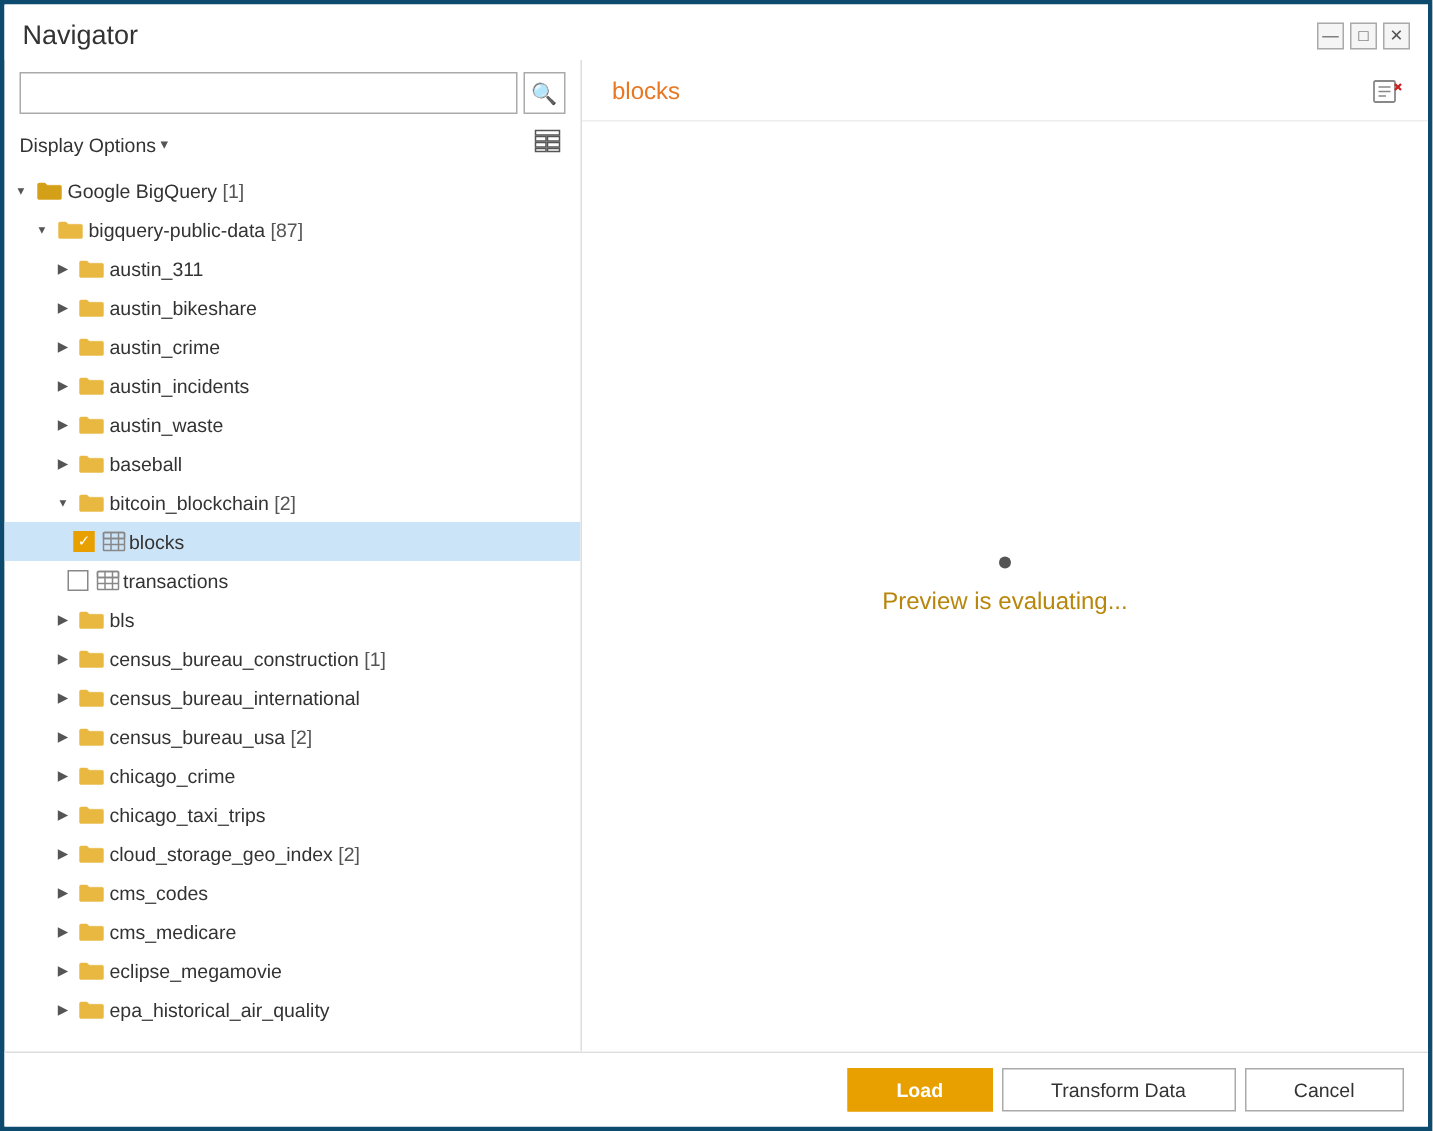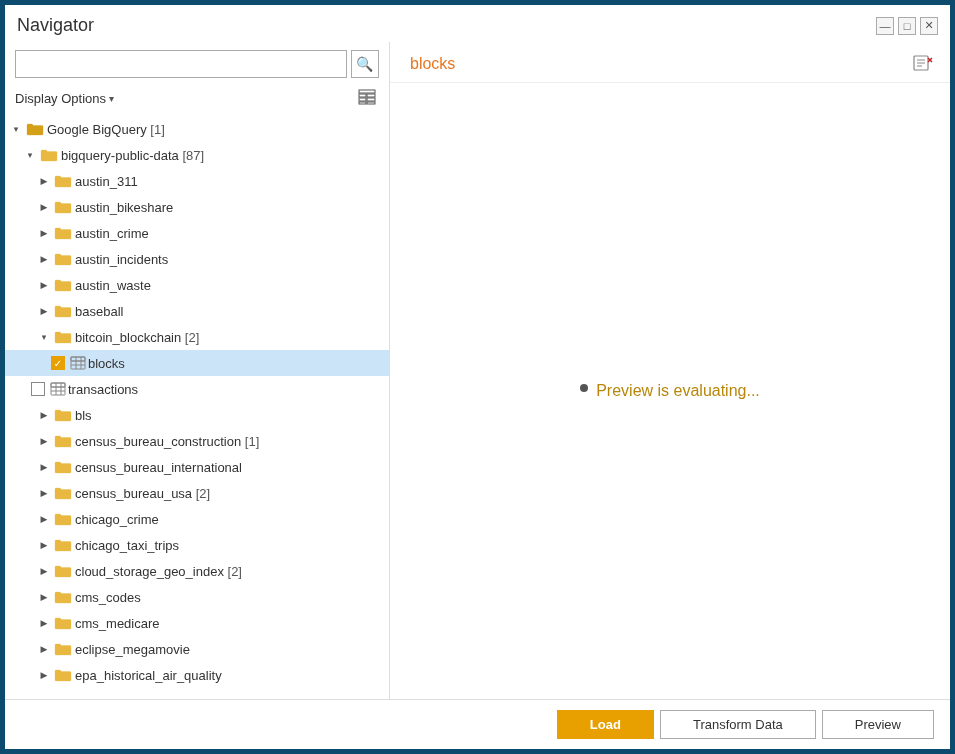--- a/index.html
+++ b/index.html
@@ -11,21 +11,21 @@
       justify-content: center;
       align-items: center;
       width: 955px;
       height: 754px;
       overflow: hidden;
     }
     .window {
       width: 955px;
       height: 754px;
       background: #fff;
-      border: 5px solid #0c4a6e;
+      border: 3px solid #0c4a6e;
       display: flex;
       flex-direction: column;
       box-shadow: 2px 2px 8px rgba(0,0,0,0.3);
     }
     .title-bar {
       display: flex;
       align-items: center;
       justify-content: space-between;
       padding: 10px 12px 6px 12px;
       background: #fff;
@@ -222,21 +222,21 @@
       display: flex;
       align-items: center;
       gap: 0;
       cursor: pointer;
     }
     .preview-content {
       flex: 1;
       display: flex;
       align-items: center;
       justify-content: center;
-      flex-direction: row;
+      flex-direction: column;
       gap: 8px;
     }
     .loading-dot {
       width: 8px;
       height: 8px;
       background: #555;
       border-radius: 50%;
       margin-bottom: 6px;
     }
     .evaluating-text {
@@ -385,21 +385,21 @@
               <span class="table-grid-icon"><svg width="16" height="14" viewBox="0 0 16 14">
     <rect x="1" y="1" width="14" height="4" rx="0.5" fill="none" stroke="#888" stroke-width="1"></rect>
     <line x1="1" y1="5" x2="15" y2="5" stroke="#888" stroke-width="1"></line>
     <line x1="6" y1="1" x2="6" y2="13" stroke="#888" stroke-width="1"></line>
     <line x1="11" y1="1" x2="11" y2="13" stroke="#888" stroke-width="1"></line>
     <rect x="1" y="1" width="14" height="12" rx="0.5" fill="none" stroke="#888" stroke-width="1"></rect>
     <line x1="1" y1="9" x2="15" y2="9" stroke="#888" stroke-width="1"></line>
   </svg></span>
               <span class="item-label">blocks</span>
             </div>
-            <div class="tree-item" style="padding-left: 26px;">
+            <div class="tree-item" style="padding-left: 42px;">
               <span class="checkbox unchecked"></span>
               <span class="table-grid-icon"><svg width="16" height="14" viewBox="0 0 16 14">
     <rect x="1" y="1" width="14" height="4" rx="0.5" fill="none" stroke="#888" stroke-width="1"></rect>
     <line x1="1" y1="5" x2="15" y2="5" stroke="#888" stroke-width="1"></line>
     <line x1="6" y1="1" x2="6" y2="13" stroke="#888" stroke-width="1"></line>
     <line x1="11" y1="1" x2="11" y2="13" stroke="#888" stroke-width="1"></line>
     <rect x="1" y="1" width="14" height="12" rx="0.5" fill="none" stroke="#888" stroke-width="1"></rect>
     <line x1="1" y1="9" x2="15" y2="9" stroke="#888" stroke-width="1"></line>
   </svg></span>
               <span class="item-label">transactions</span>
@@ -502,15 +502,15 @@
       <div class="preview-content">
         <div class="loading-dot"></div>
         <span class="evaluating-text">Preview is evaluating...</span>
       </div>
     </div>
   </div>
 
   <div class="footer">
     <button class="btn primary">Load</button>
     <button class="btn">Transform Data</button>
-    <button class="btn">Preview</button>
+    <button class="btn">Cancel</button>
   </div>
 </div>
 
 </body></html>

